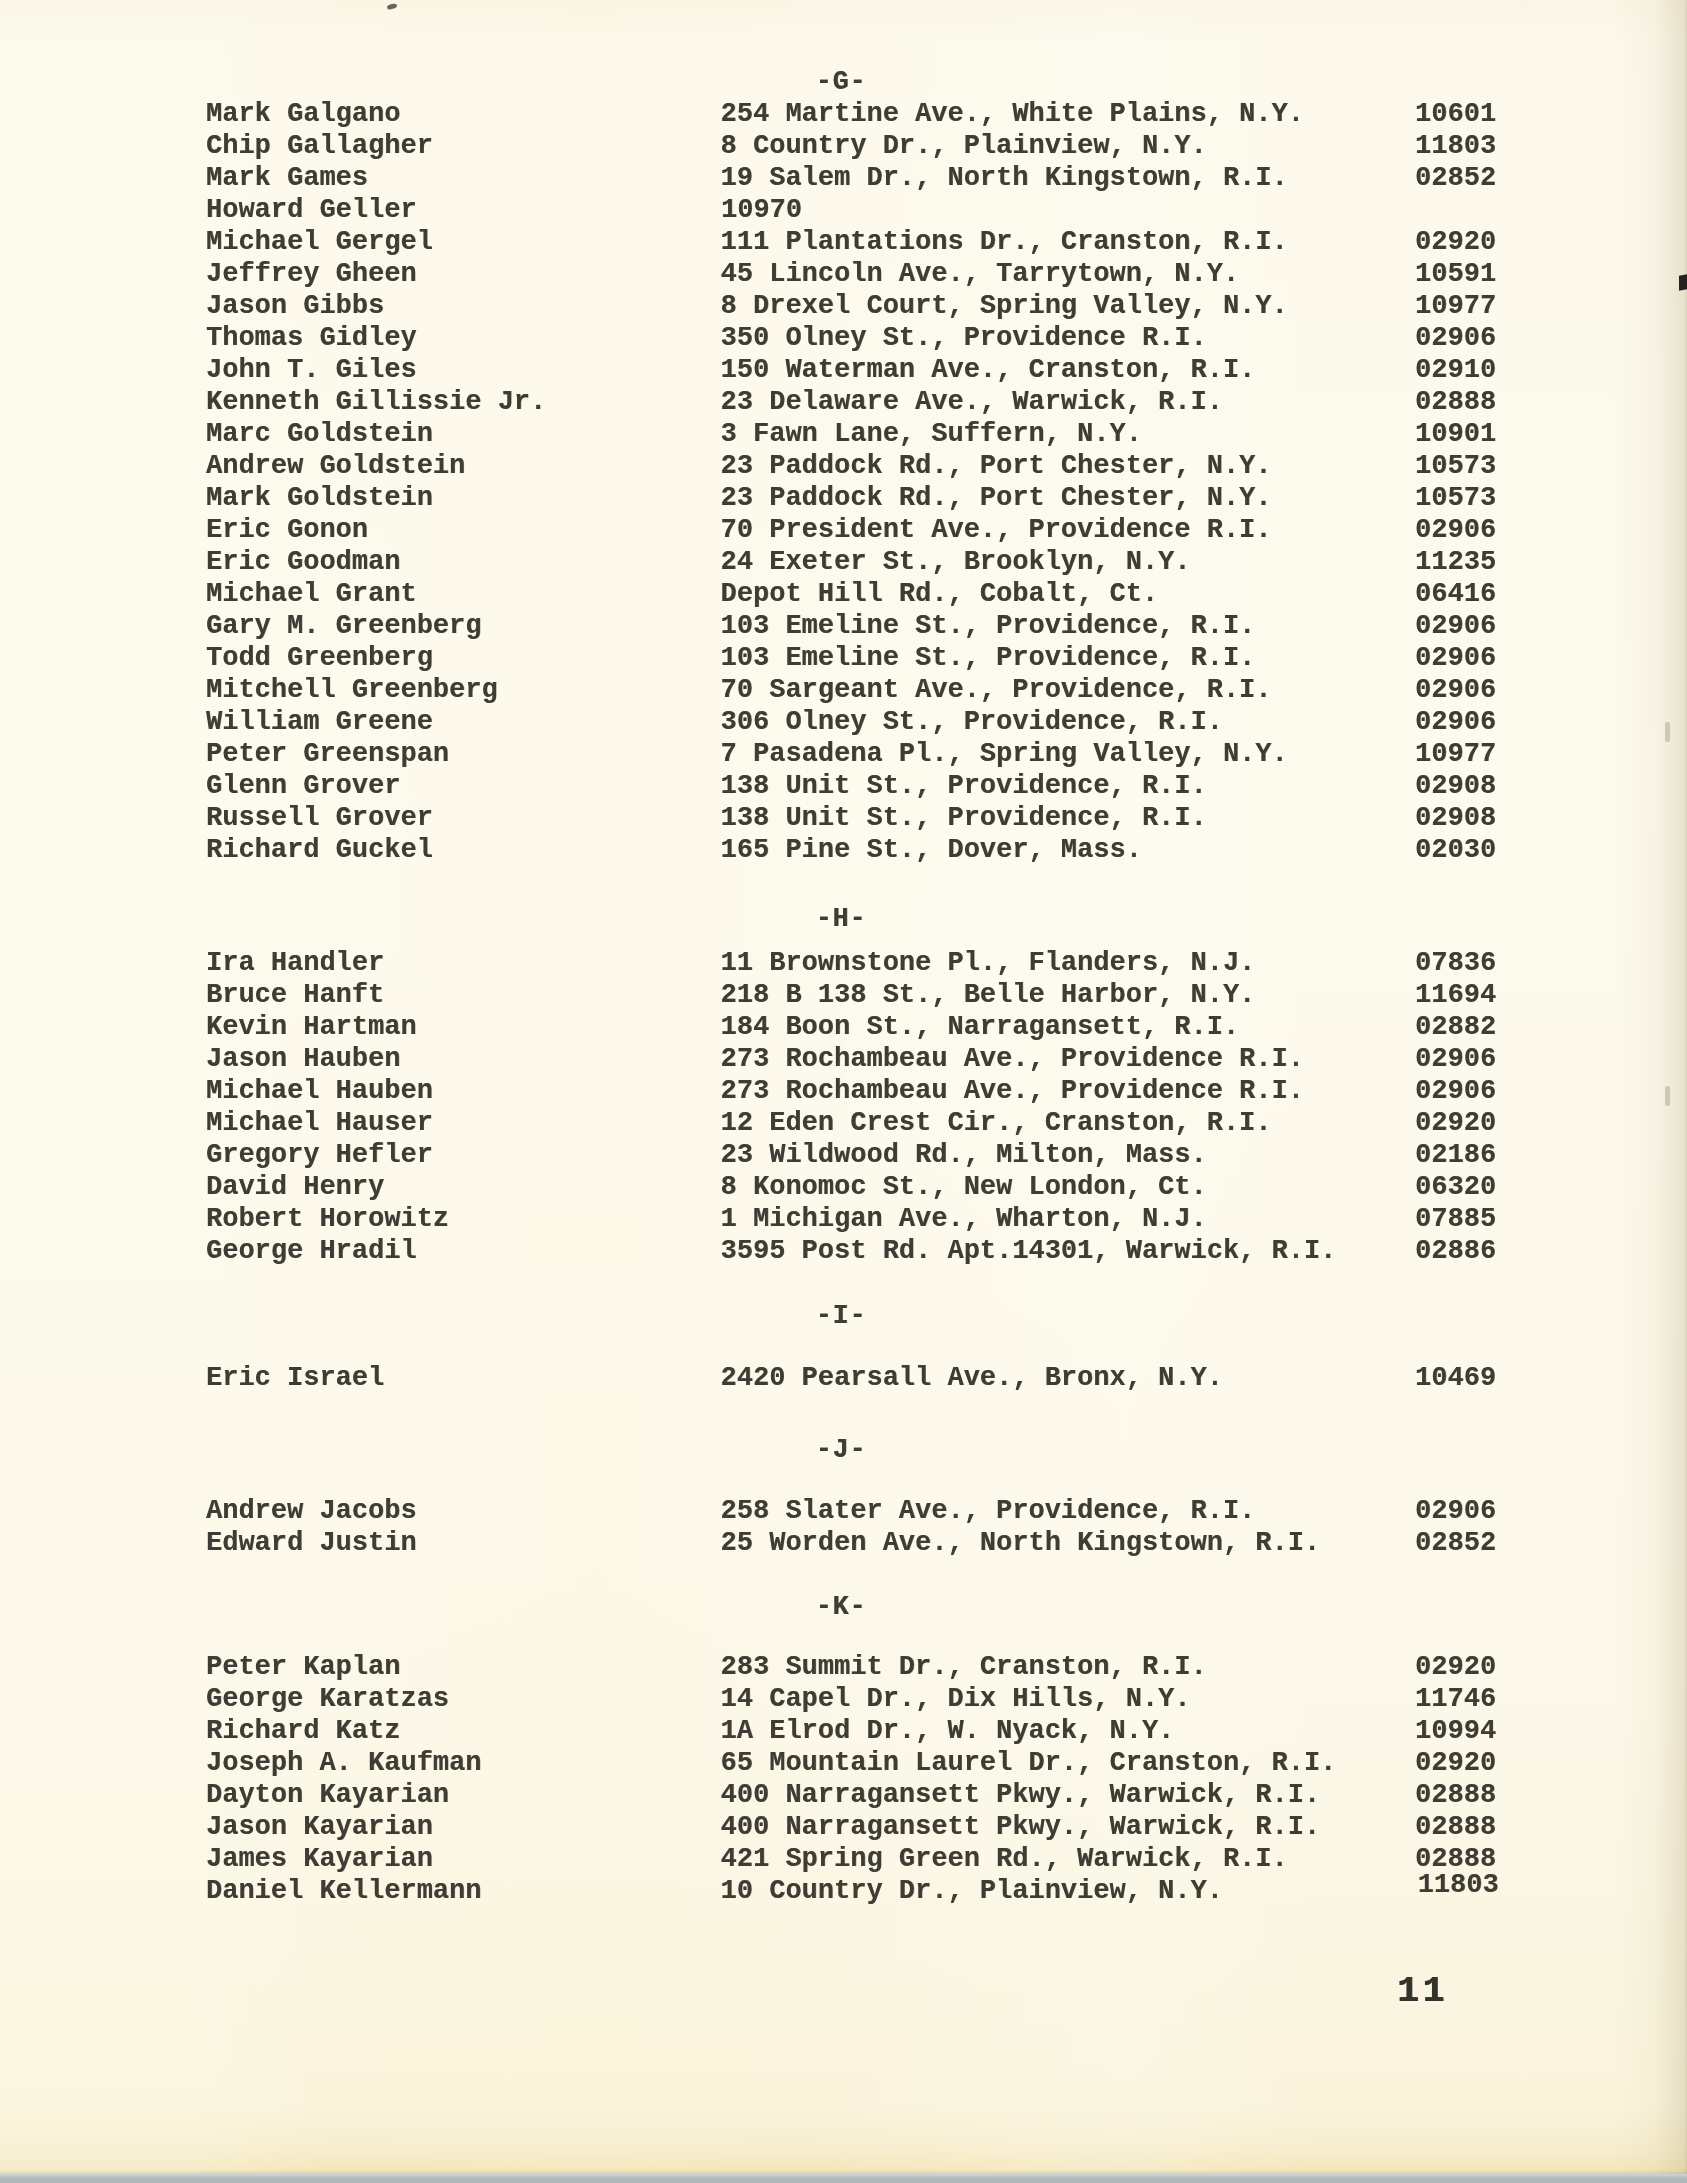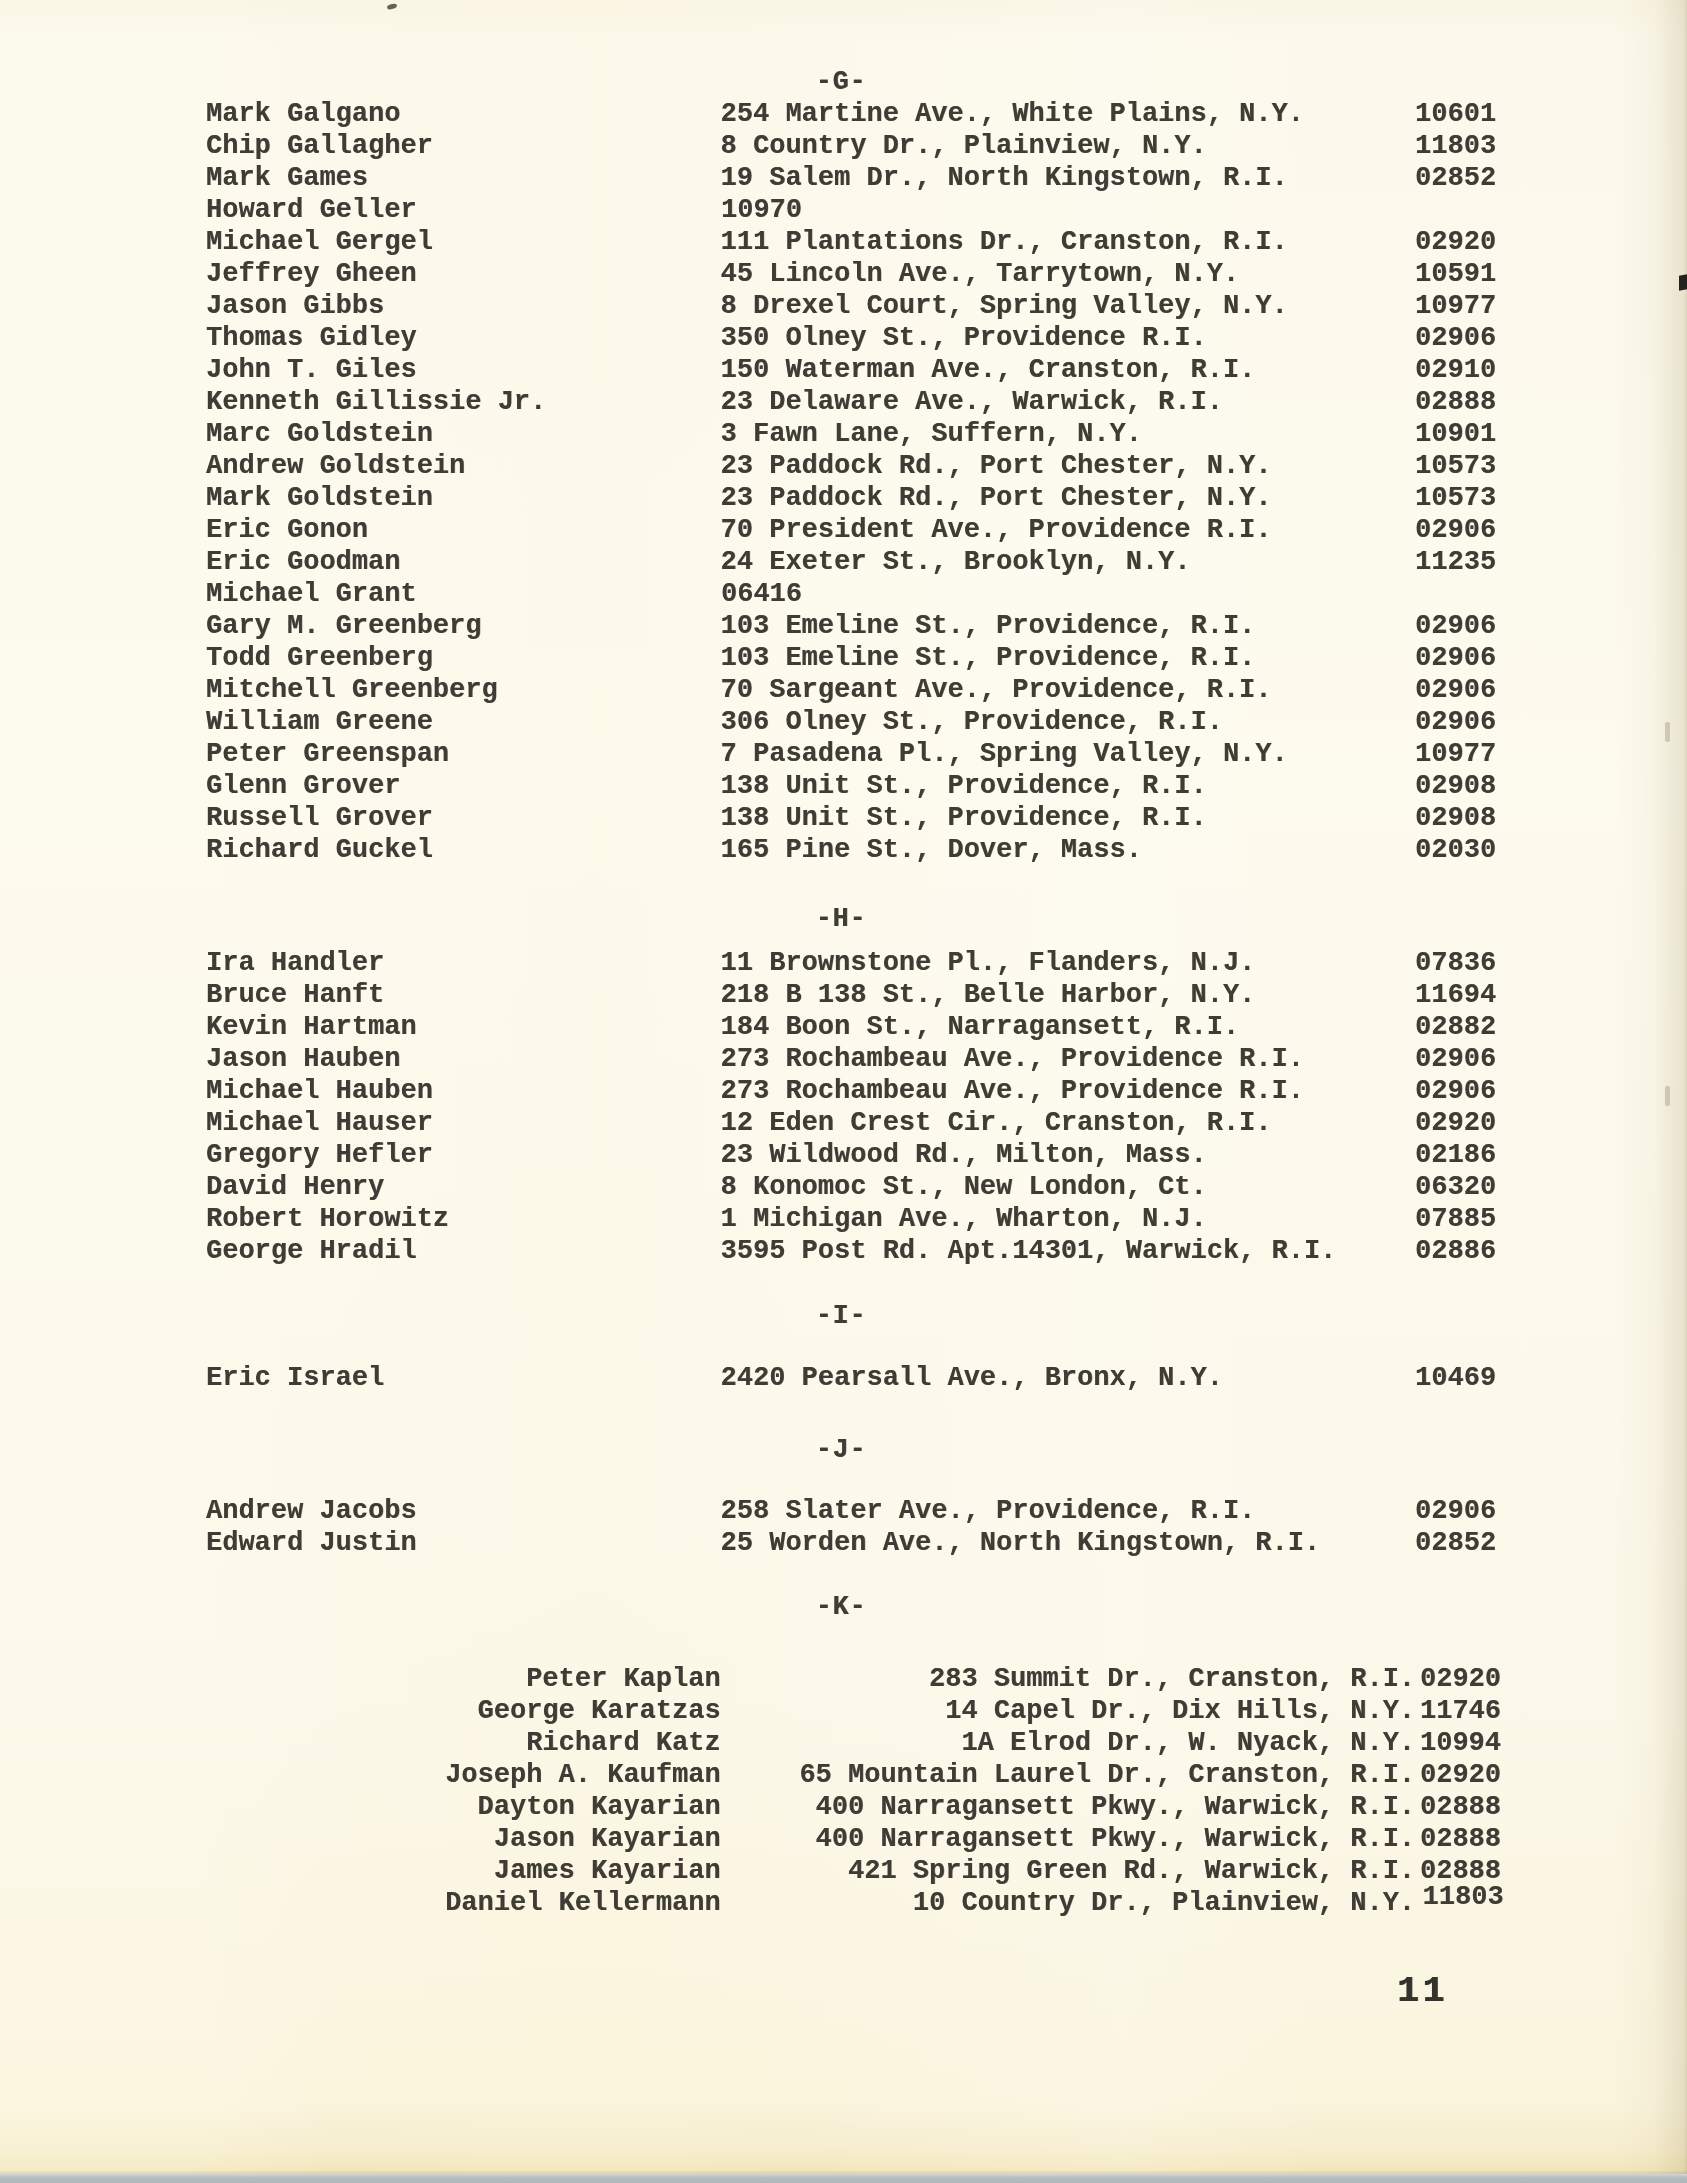--- a/index.html
+++ b/index.html
@@ -60,21 +60,21 @@
   }
   .sec-0 .sec-header { margin-top: 0; }
   .sec-0 .rows { }
   .sec-1 .sec-header { margin-top: 37px; }
   .sec-1 .rows { margin-top: 12px; }
   .sec-2 .sec-header { margin-top: 33px; }
   .sec-2 .rows { margin-top: 30px; }
   .sec-3 .sec-header { margin-top: 40px; }
   .sec-3 .rows { margin-top: 29px; }
   .sec-4 .sec-header { margin-top: 32px; }
-  .sec-4 .rows { margin-top: 40px; text-align: right; }
+  .sec-4 .rows { margin-top: 28px; }
   .row {
     display: flex;
     height: 32px;
   }
   .name  { width: 515px;  overflow: visible; }
   .addr  { width: 695px; overflow: visible; }
   .zip   { width: 86px;  overflow: visible; }
   
   .sec-4 .row:last-child .zip {
     position: relative;
@@ -220,20 +220,21 @@
           <span class="addr">70 President Ave., Providence R.I.</span>
           <span class="zip">02906</span>
         </div>
           <div class="row">
           <span class="name">Eric Goodman</span>
           <span class="addr">24 Exeter St., Brooklyn, N.Y.</span>
           <span class="zip">11235</span>
         </div>
           <div class="row">
           <span class="name">Michael Grant</span>
+          <span class="addr">Depot Hill Rd., Cobalt, Ct.</span>
           <span class="zip">06416</span>
         </div>
           <div class="row">
           <span class="name">Gary M. Greenberg</span>
           <span class="addr">103 Emeline St., Providence, R.I.</span>
           <span class="zip">02906</span>
         </div>
           <div class="row">
           <span class="name">Todd Greenberg</span>
           <span class="addr">103 Emeline St., Providence, R.I.</span>

